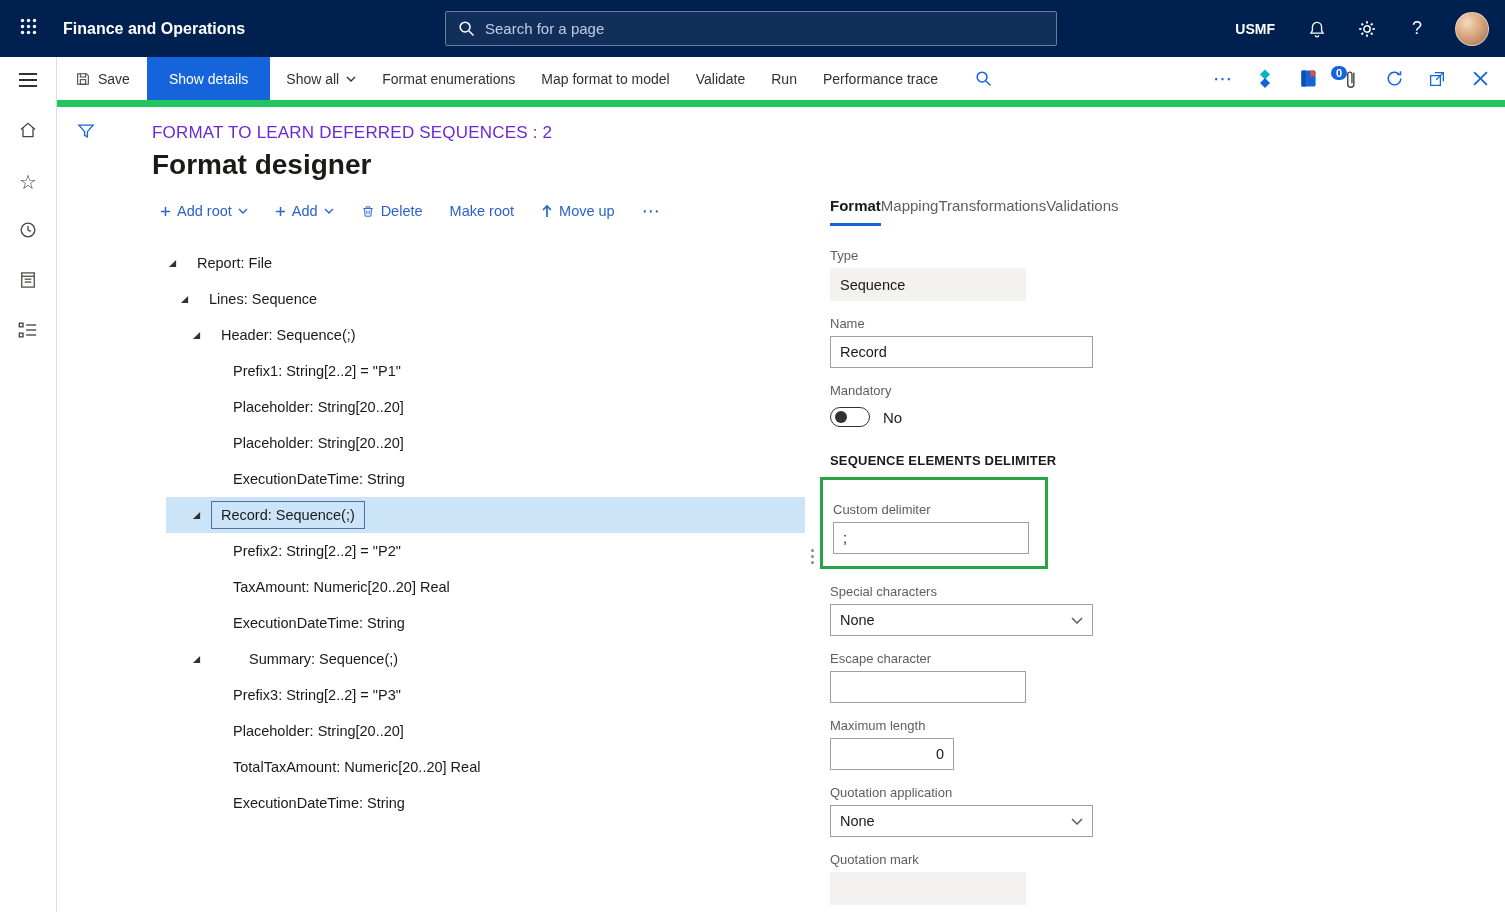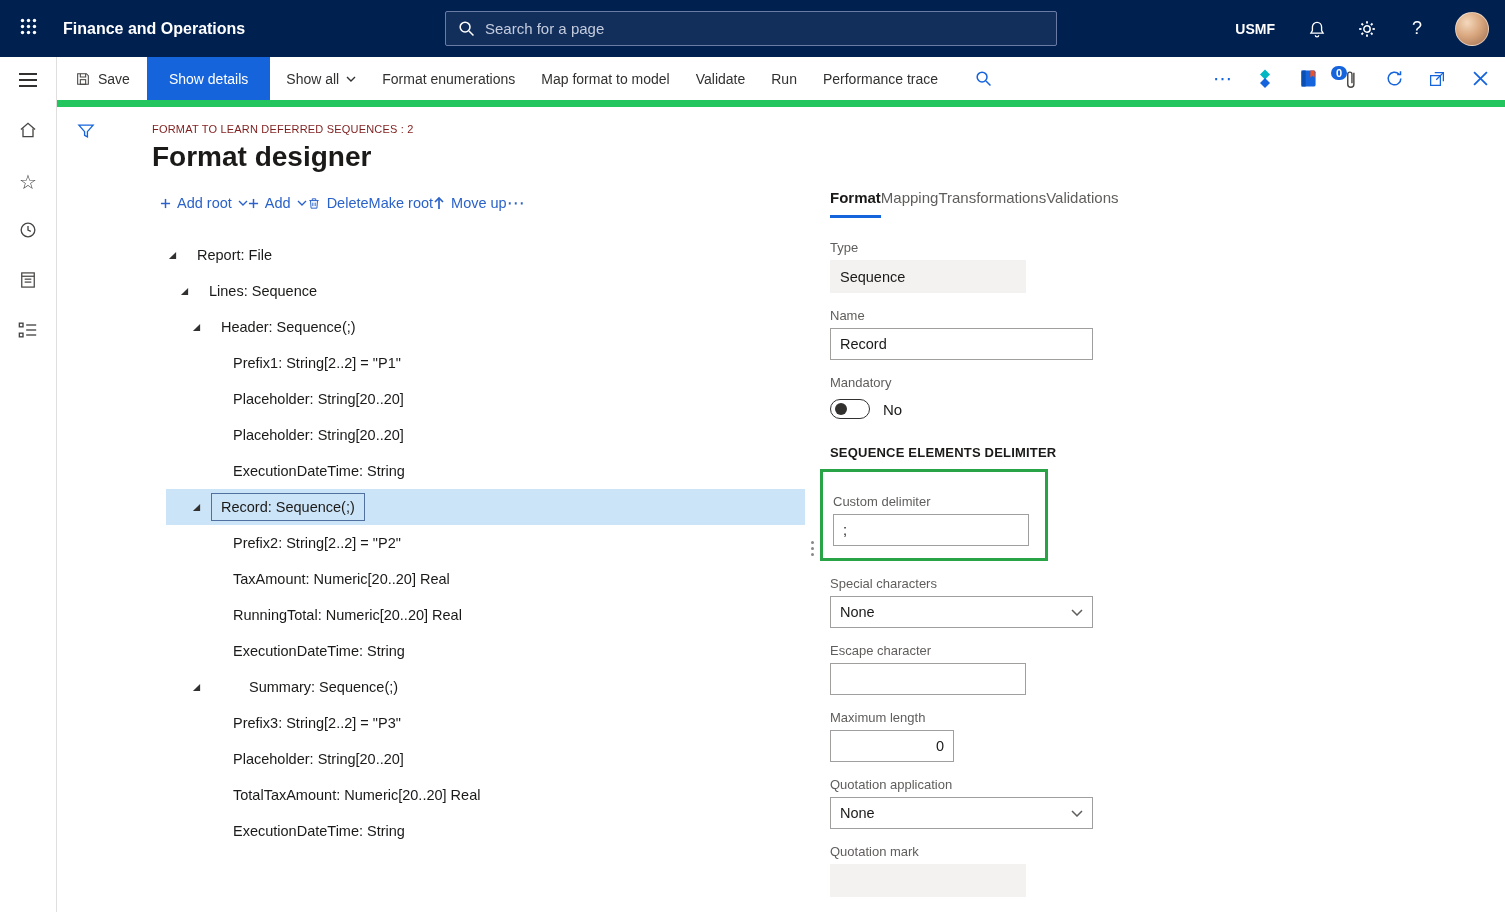--- a/index.html
+++ b/index.html
@@ -38,27 +38,27 @@
   .ap-ico{display:flex;align-items:center;justify-content:center;width:22px;cursor:pointer;position:relative}
   .ap-more{color:#1664dc;font-size:19px;letter-spacing:1px;cursor:pointer;line-height:1}
   .clip-badge{position:absolute;left:-9px;top:-2px;background:#1664dc;color:#fff;font-size:11px;line-height:14px;
     border-radius:8px;padding:0 5px;font-weight:700}
   .x-glyph{color:#1664dc;font-size:20px;line-height:1}
 
   
   .content{flex:1;display:flex;min-height:0;background:#fff}
   .filter-col{width:58px;flex:none;padding-top:14px;display:flex;justify-content:center;align-items:flex-start}
   .page-col{flex:1;min-width:0;padding:16px 0 0 37px;display:flex;flex-direction:column}
-  .caption{font-size:11px;color:#7f1d1d;letter-spacing:.2px}
+  .caption{font-size:17px;color:#6d28d9;letter-spacing:.2px}
   .page-title{font-size:28px;font-weight:700;color:#1b1a19;margin-top:6px}
   .page-body{display:flex;margin-top:16px;flex:1;min-height:0}
 
   
   .tree-pane{width:653px;flex:none}
-  .tree-toolbar{display:flex;align-items:center;color:#2b62c9;font-size:14.5px;padding-left:8px;height:28px}
+  .tree-toolbar{display:flex;align-items:center;gap:27px;color:#2b62c9;font-size:14.5px;padding-left:8px;height:28px}
   .tt-item{display:flex;align-items:center;gap:6px;cursor:pointer;white-space:nowrap}
   .tt-more{font-size:18px;letter-spacing:1px;cursor:pointer}
   .tree{margin-top:20px}
   .tree-row{height:36px;display:flex;align-items:center;margin-left:14px;font-size:14.5px;color:#1b1a19;cursor:pointer}
   .tree-row.selected{background:#cce4f7}
   .twisty{width:29px;flex:none;display:inline-flex;align-items:center}
   .tree-label{white-space:nowrap}
   .tree-row.selected .tree-label{border:1px solid #50709f;padding:5px 9px;margin-left:-10px}
 
   
@@ -415,24 +415,20 @@
                 <div class="tree-row" style="padding-left: 38px;">
                   <span class="twisty"></span>
                   <span class="tree-label">Prefix2: String[2..2] = "P2"</span>
                 </div>
                 <div class="tree-row" style="padding-left: 38px;">
                   <span class="twisty"></span>
                   <span class="tree-label">TaxAmount: Numeric[20..20] Real</span>
                 </div>
                 <div class="tree-row" style="padding-left: 38px;">
                   <span class="twisty"></span>
-                  <span class="tree-label">RunningTotal: Numeric[20..20] Real</span>
-                </div>
-                <div class="tree-row" style="padding-left: 38px;">
-                  <span class="twisty"></span>
                   <span class="tree-label">ExecutionDateTime: String</span>
                 </div>
                 <div class="tree-row" style="padding-left: 26px; gap: 28px;">
                   <span class="twisty">
                     <svg width="9" height="9" viewBox="0 0 10 10">
                       <polygon points="9,1 9,9 1,9" fill="#323130"></polygon>
                     </svg>
                   </span>
                   <span class="tree-label">Summary: Sequence(;)</span>
                 </div>

